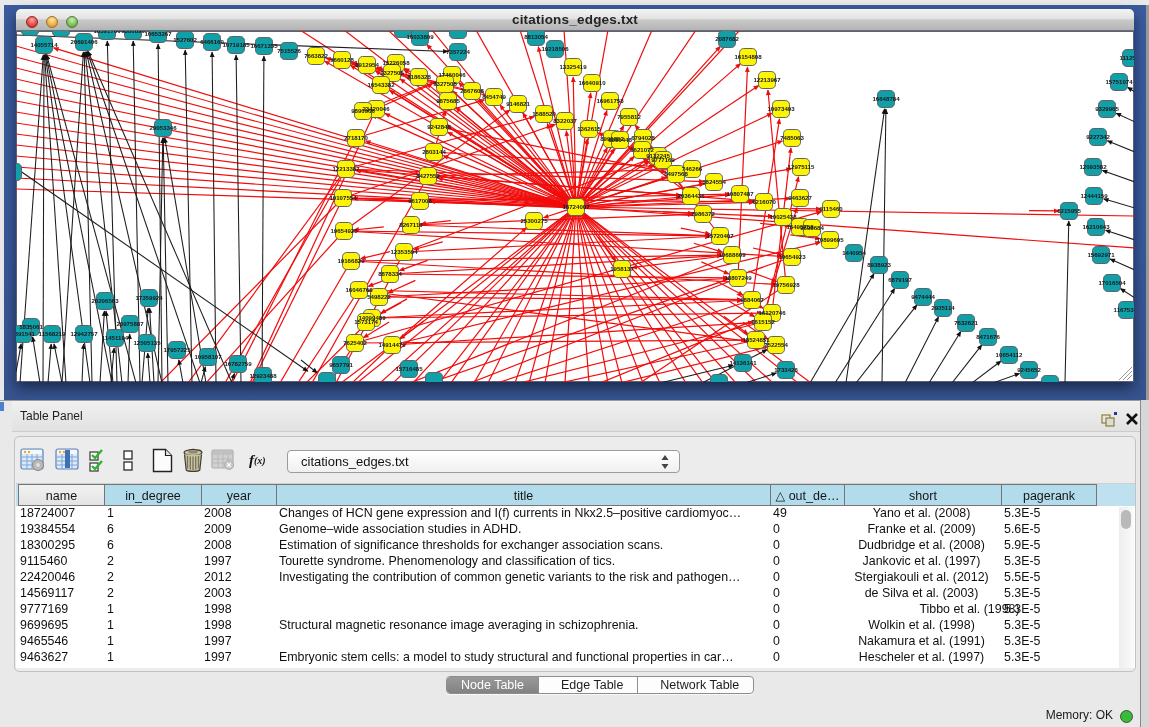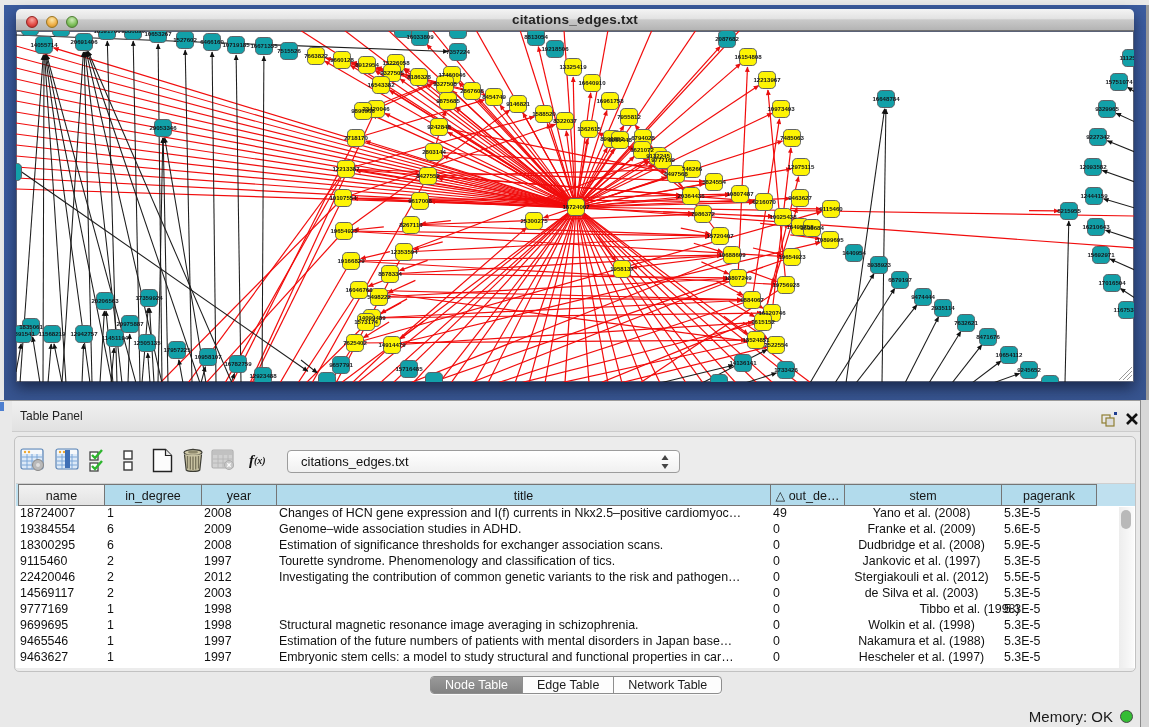--- a/index.html
+++ b/index.html
@@ -21,25 +21,25 @@
 .thead { position:absolute; left:0; top:0; width:1119px; height:22px; background:#bfe0ef; }
 .th { position:absolute; top:0; height:22px; line-height:22px; text-align:center; font-size:12.5px; color:#161616; border-right:1px solid #757575; border-top:1px solid #757575; border-bottom:1px solid #757575; background:#b2dbec; }
 .th.gray { background:linear-gradient(180deg,#f2f2f2,#e3e3e3); border-left:1px solid #757575;text-align:center; }
 .trow { position:absolute; left:0; width:1119px; height:16px; }
 .tc { position:absolute; top:0; height:16px; line-height:15px; font-size:12.4px; color:#101010; white-space:nowrap; overflow:hidden; }
 .ctr { text-align:center; }
 #vsb { position:absolute; left:1103px; top:23px; width:15px; height:161px; background:linear-gradient(90deg,#ededed,#fbfbfb); }
 #vsb .thumb { position:absolute; left:2px; top:3px; width:10px; height:19px; border-radius:5px; background:#b9b9b9; }
 #dropdown { position:absolute; left:287px; top:450px; width:393px; height:23px; background:linear-gradient(180deg,#ffffff,#f0f0f0); border:1px solid #9c9c9c; border-radius:4px; }
 #dropdown span { position:absolute; left:13px; top:3px; font-size:13px; color:#111; }
-#tabs { position:absolute; left:430px; top:676px; height:18px; border:1px solid #8e8e8e; border-radius:4px; background:#fdfdfd; display:flex; overflow:hidden; box-shadow:0 1px 0 rgba(255,255,255,0.7); }
+#tabs { position:absolute; left:446px; top:676px; height:18px; border:1px solid #8e8e8e; border-radius:4px; background:#fdfdfd; display:flex; overflow:hidden; box-shadow:0 1px 0 rgba(255,255,255,0.7);gap:8px; }
 .tab { height:18px; line-height:17px; font-size:12.5px; color:#1d1d1d; padding:0 14px; border-right:1px solid #8e8e8e; }
 .tab.sel { background:linear-gradient(180deg,#9a9a9a,#7f7f7f); color:#fff; }
 .tab:last-child { border-right:none; }
-#mem { position:absolute; left:0; top:708px; width:1113px; text-align:right; font-size:15px; color:#1a1a1a; }
+#mem { position:absolute; left:0; top:708px; width:1113px; text-align:right; font-size:12px; color:#1a1a1a; }
 #memdot { position:absolute; left:1120px; top:710px; width:13px; height:13px; border-radius:50%; background:#35bd35; border:1.5px solid #4a4a4a; }
 #rdiv { position:absolute; left:1140px; top:400px; width:1px; height:327px; background:#8a8a8a; }
 #rlight { position:absolute; left:1141px; top:400px; width:8px; height:327px; background:#d7d7d7; }
 </style></head>
 <body>
 <div id="desktop"></div>
 <div id="rstrip"></div>
 <div id="win"></div>
 <svg width="1118" height="351" viewBox="16 31 1118 351" style="position:absolute;left:16px;top:31px">
 <rect x="16" y="31" width="1118" height="351" fill="#ffffff"></rect>
@@ -704,21 +704,21 @@
       <path d="M6 15l3.5-5h-7z" fill="#444"></path>
     </svg>
 </div>
 <div id="tableWrap">
 <div class="thead">
 <div class="th gray" style="left:2px;width:87px">name</div>
 <div class="th" style="left:89px;width:97px">in_degree</div>
 <div class="th" style="left:186px;width:75px">year</div>
 <div class="th" style="left:261px;width:494px">title</div>
 <div class="th" style="left:755px;width:74px">△ out_de…</div>
-<div class="th" style="left:829px;width:157px">stem</div>
+<div class="th" style="left:829px;width:157px">short</div>
 <div class="th" style="left:986px;width:95px">pagerank</div>
 </div>
 <div class="trow" style="top:22px">
 <div class="tc" style="left:4px;width:79px">18724007</div>
 <div class="tc" style="left:91px;width:89px">1</div>
 <div class="tc" style="left:188px;width:67px">2008</div>
 <div class="tc" style="left:263px;width:486px">Changes of HCN gene expression and I(f) currents in Nkx2.5–positive cardiomyoc…</div>
 <div class="tc" style="left:757px;width:66px">49</div>
 <div class="tc ctr" style="left:831px;width:149px">Yano et al. (2008)</div>
 <div class="tc" style="left:988px;width:87px">5.3E-5</div>
@@ -781,23 +781,22 @@
 <div class="tc" style="left:188px;width:67px">1998</div>
 <div class="tc" style="left:263px;width:486px">Structural magnetic resonance image averaging in schizophrenia.</div>
 <div class="tc" style="left:757px;width:66px">0</div>
 <div class="tc ctr" style="left:831px;width:149px">Wolkin et al. (1998)</div>
 <div class="tc" style="left:988px;width:87px">5.3E-5</div>
 </div>
 <div class="trow" style="top:150px">
 <div class="tc" style="left:4px;width:79px">9465546</div>
 <div class="tc" style="left:91px;width:89px">1</div>
 <div class="tc" style="left:188px;width:67px">1997</div>
-<div class="tc" style="left:263px;width:486px">Estimation of the future numbers of patients with mental disorders in Japan base…</div>
 <div class="tc" style="left:757px;width:66px">0</div>
-<div class="tc ctr" style="left:831px;width:149px">Nakamura et al. (1988)</div>
+<div class="tc ctr" style="left:831px;width:149px">Nakamura et al. (1991)</div>
 <div class="tc" style="left:988px;width:87px">5.3E-5</div>
 </div>
 <div class="trow" style="top:166px">
 <div class="tc" style="left:4px;width:79px">9463627</div>
 <div class="tc" style="left:91px;width:89px">1</div>
 <div class="tc" style="left:188px;width:67px">1997</div>
 <div class="tc" style="left:263px;width:486px">Embryonic stem cells: a model to study structural and functional properties in car…</div>
 <div class="tc" style="left:757px;width:66px">0</div>
 <div class="tc ctr" style="left:831px;width:149px">Hescheler et al. (1997)</div>
 <div class="tc" style="left:988px;width:87px">5.3E-5</div>

